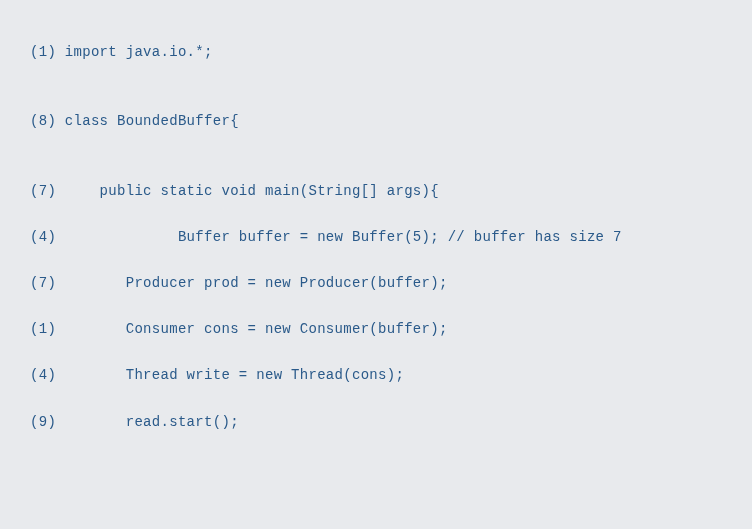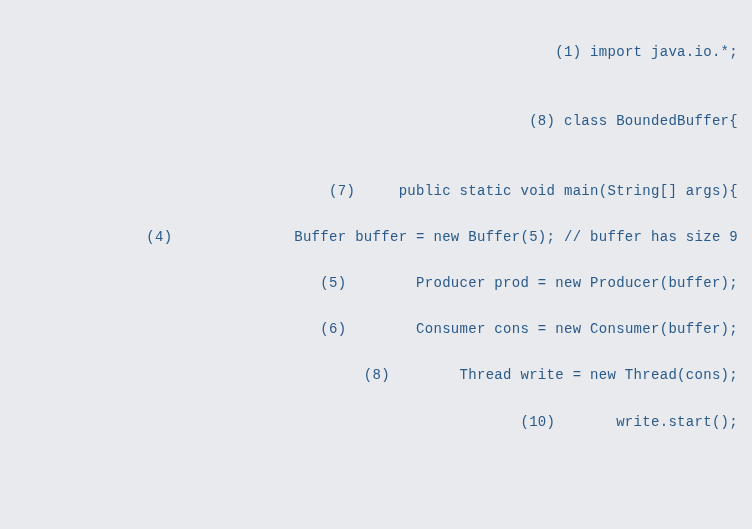--- a/index.html
+++ b/index.html
@@ -20,37 +20,36 @@
     padding: 18px 14px 16px 30px;
     font-family: 'Courier New', Courier, monospace;
     font-size: 14px;
     line-height: 1.65;
     color: #2a5a8a;
     white-space: pre;
     letter-spacing: 0.3px;
   }
   .code-line {
     display: block;
-    text-align: right;
   }
 </style>
 </head>
 <body>
 
 <div class="code-block">
 <span class="code-line">(1) import java.io.*;</span>
 <span class="code-line"></span>
 <span class="code-line">(8) class BoundedBuffer{</span>
 <span class="code-line"></span>
 <span class="code-line">(7)     public static void main(String[] args){</span>
-<span class="code-line">(4)              Buffer buffer = new Buffer(5); // buffer has size 9</span>
-<span class="code-line">(5)        Producer prod = new Producer(buffer);</span>
-<span class="code-line">(6)        Consumer cons = new Consumer(buffer);</span>
-<span class="code-line">(8)        Thread write = new Thread(cons);</span>
-<span class="code-line">(10)       write.start();</span>
+<span class="code-line">(4)              Buffer buffer = new Buffer(5); // buffer has size 7</span>
+<span class="code-line">(7)        Producer prod = new Producer(buffer);</span>
+<span class="code-line">(1)        Consumer cons = new Consumer(buffer);</span>
+<span class="code-line">(4)        Thread write = new Thread(cons);</span>
+<span class="code-line">(9)        read.start();</span>
 
 
 
 
 
 
 
 <span class="code-line"></span>
 
 

